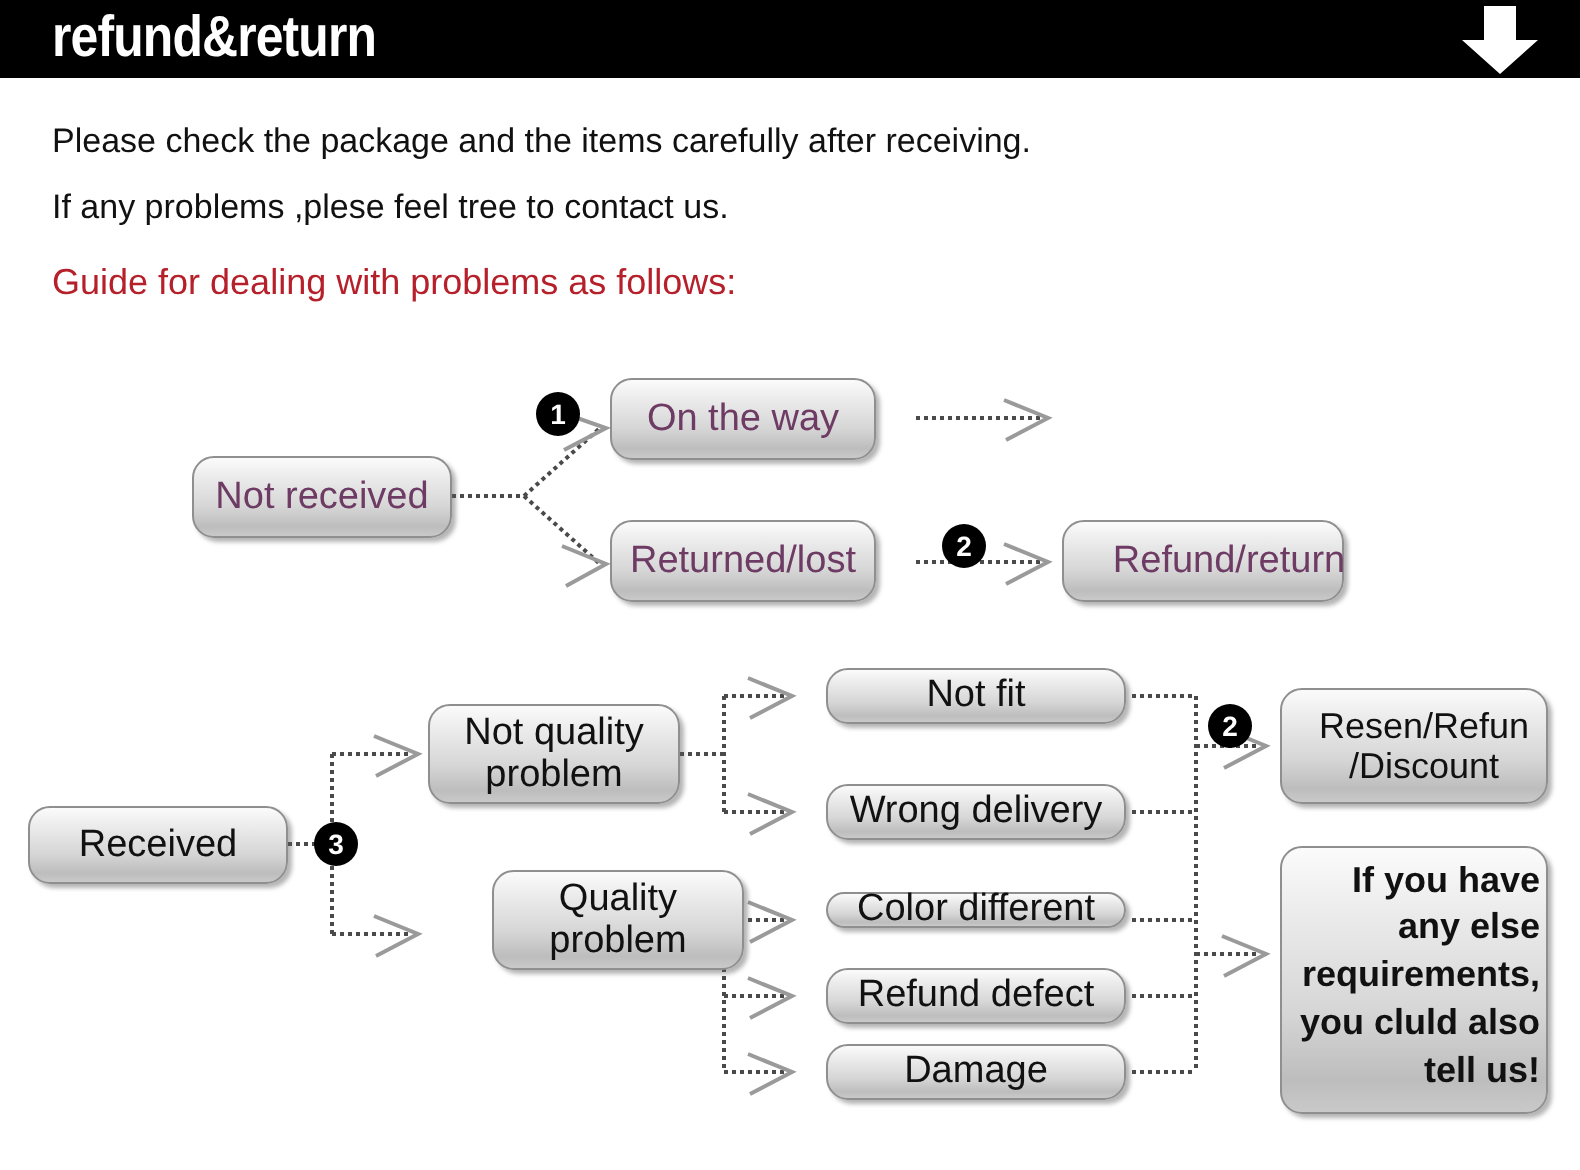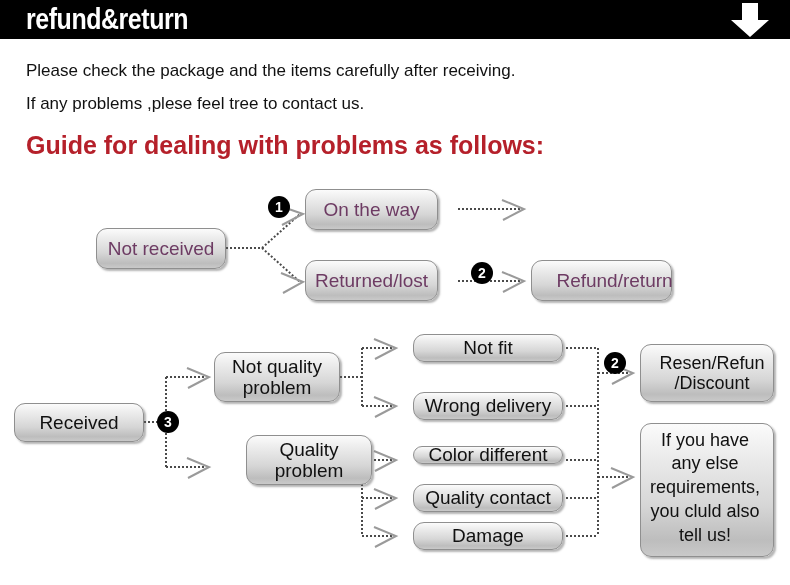--- a/index.html
+++ b/index.html
@@ -56,22 +56,22 @@
     color: #111111;
     white-space: nowrap;
   }
   #intro-line-1 { top: 61px; }
   #intro-line-2 { top: 94px; }
 
   #guide-heading {
     position: absolute;
     left: 26px;
     top: 131px;
-    font-size: 25px;
-    font-weight: bold;
+    font-size: 18px;
+    font-weight: normal;
     color: #b5202a;
     white-space: nowrap;
   }
 
   
   .node {
     position: absolute;
     box-sizing: border-box;
     border: 1px solid #8f8f8f;
     border-radius: 11px;
@@ -82,23 +82,24 @@
     justify-content: center;
     text-align: center;
     line-height: 1.12;
     color: #111111;
     font-size: 19px;
     padding: 0 6px;
   }
   .node.purple { color: #6d3b63; }
   .node.left-align {
     justify-content: flex-start;
-    text-align: center;
+    text-align: right;
     padding: 0 0 4px 9px;
     line-height: 1.32;
+    font-weight: bold;
   }
 
   
   .badge {
     position: absolute;
     width: 22px;
     height: 22px;
     border-radius: 50%;
     background: #000000;
     color: #ffffff;
@@ -221,21 +222,21 @@
 
   <div class="node" style="left:214px; top:435px; width:126px; height:50px; white-space:pre-line;margin-left:32px;">Quality
 problem</div>
 
   <div class="node" style="left:413px; top:334px; width:150px; height:28px;text-align:right;">Not fit</div>
 
   <div class="node" style="left:413px; top:392px; width:150px; height:28px;">Wrong delivery</div>
 
   <div class="node" style="left:413px; top:446px; width:150px; height:18px;">Color different</div>
 
-  <div class="node" style="left:413px; top:484px; width:150px; height:28px;">Quality contact</div>
+  <div class="node" style="left:413px; top:484px; width:150px; height:28px;">Refund defect</div>
 
   <div class="node" style="left:413px; top:522px; width:150px; height:28px;">Damage</div>
 
   <div class="badge" style="left:604px; top:352px;">2</div>
 
   <div class="node" style="left:640px; top:344px; width:134px; height:58px; white-space:pre-line; font-size:18px;padding-left:16px;">Resen/Refun
 /Discount</div>
 
   <div class="node left-align" style="left:640px; top:423px; width:134px; height:134px; white-space:pre-line; font-size:18px;">If you have
 any else

